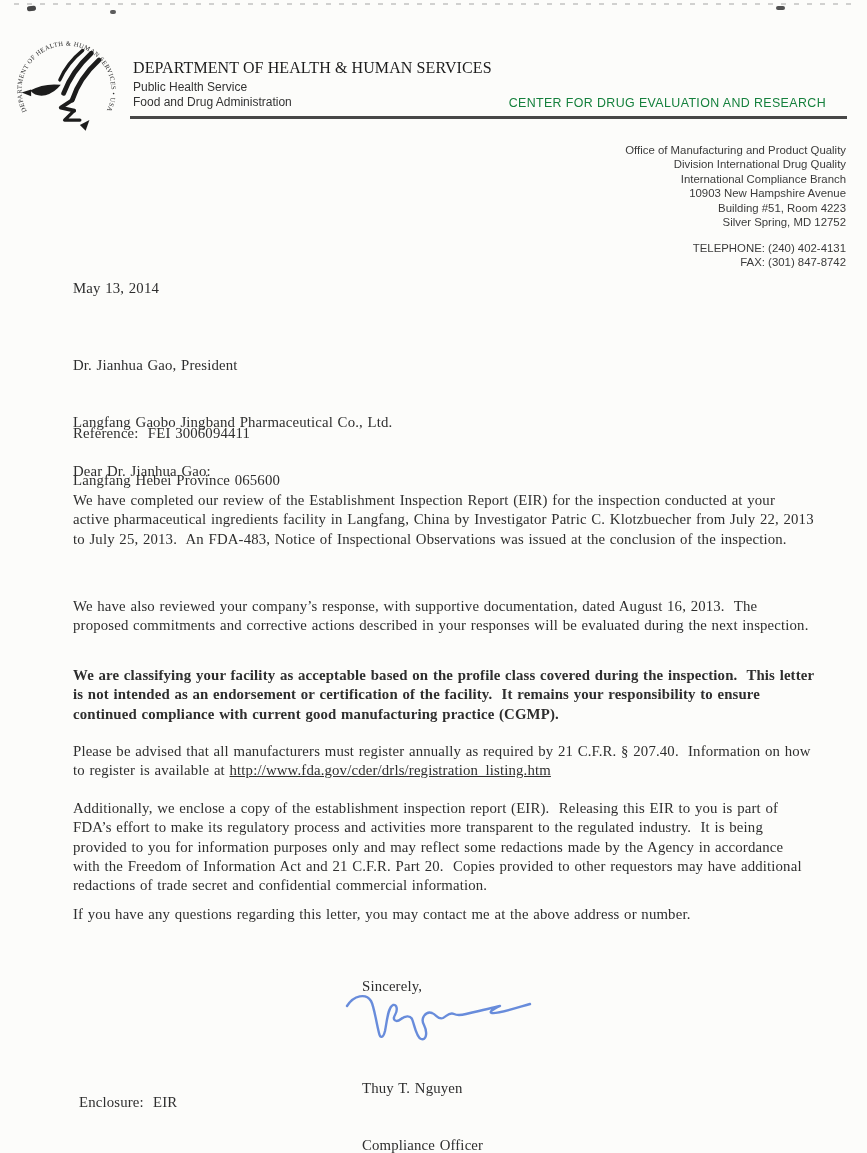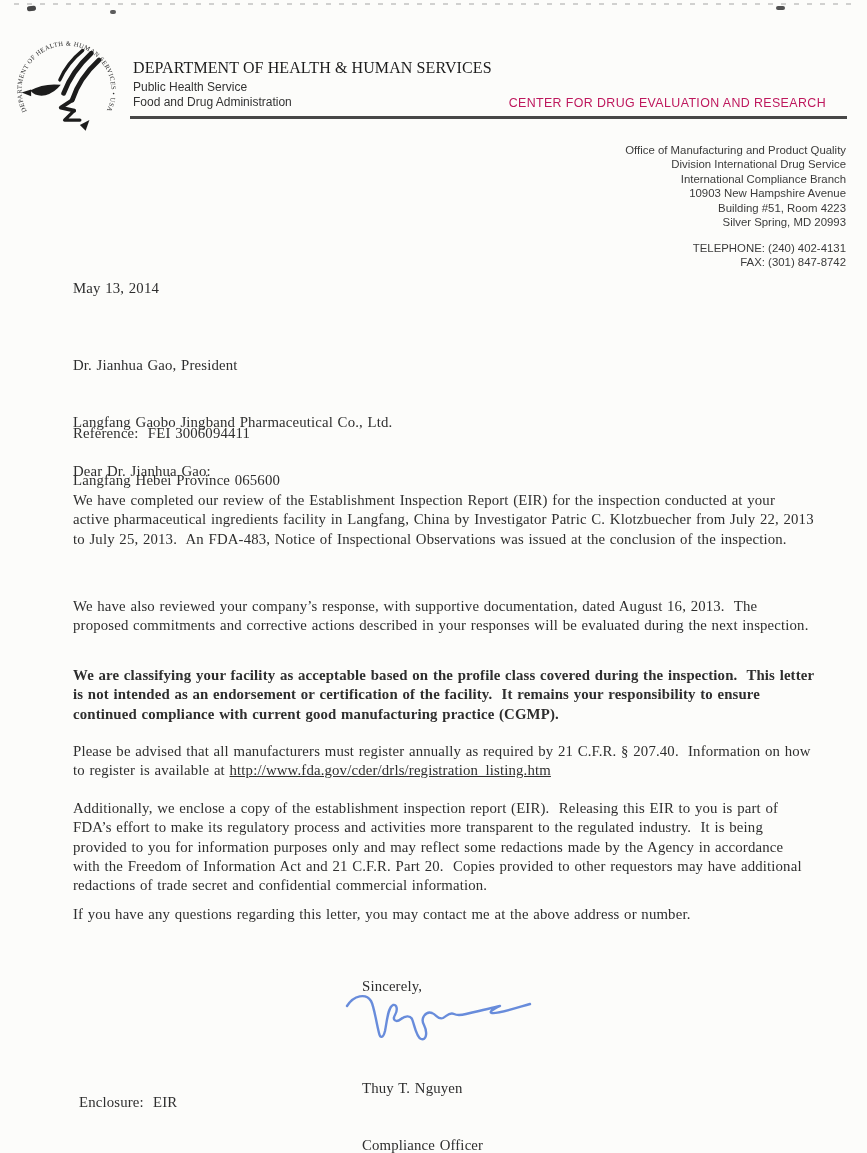--- a/index.html
+++ b/index.html
@@ -19,21 +19,21 @@
   .speck-2 { left:110px; top:10px; width:6px; height:4px; background:#5c5c5c; }
   .speck-3 { left:776px; top:6px; width:9px; height:4px; background:#525252; }
 
   
   .logo { left:13px; top:37px; width:107px; height:107px; }
   .dept-name { left:133px; top:59px; font-size:16px; font-weight:normal;
     letter-spacing:.1px; color:#1c1c1c; white-space:nowrap; }
   .agency-sub { left:133px; top:80px; width:268px; 
     font-size:12px; line-height:14.5px; color:#333; }
   .center-name { right:41px; top:96px; font-size:12.4px; letter-spacing:.4px;
-    color:#be185d; white-space:nowrap; }
+    color:#15803d; white-space:nowrap; }
   .header-rule { left:130px; top:116px; width:717px; height:3px; background:#474747; }
 
   
   .office-block { right:21px; top:143px; text-align:right;
     font-size:11.4px; line-height:14.4px; color:#3b3b3b; }
   .contact-block { right:21px; top:241px; text-align:right;
     font-size:11.4px; line-height:14.4px; color:#3b3b3b; }
 
   
   .body-text { font-size:14.8px; line-height:19.3px; letter-spacing:.15px;
@@ -91,25 +91,25 @@
     <div>Public Health Service</div>
     <div>Food and Drug Administration</div>
   </div>
 
   <div class="abs center-name sans">CENTER FOR DRUG EVALUATION AND RESEARCH</div>
 
   <div class="abs header-rule"></div>
 
   <div class="abs office-block sans">
     <div>Office of Manufacturing and Product Quality</div>
-    <div>Division International Drug Service</div>
+    <div>Division International Drug Quality</div>
     <div>International Compliance Branch</div>
     <div>10903 New Hampshire Avenue</div>
     <div>Building #51, Room 4223</div>
-    <div>Silver Spring, MD  20993</div>
+    <div>Silver Spring, MD  12752</div>
   </div>
 
   <div class="abs contact-block sans">
     <div>TELEPHONE: (240) 402-4131</div>
     <div>FAX: (301) 847-8742</div>
   </div>
 
   <div class="abs body-text date-line">May 13, 2014</div>
 
   <div class="abs body-text recipient">

